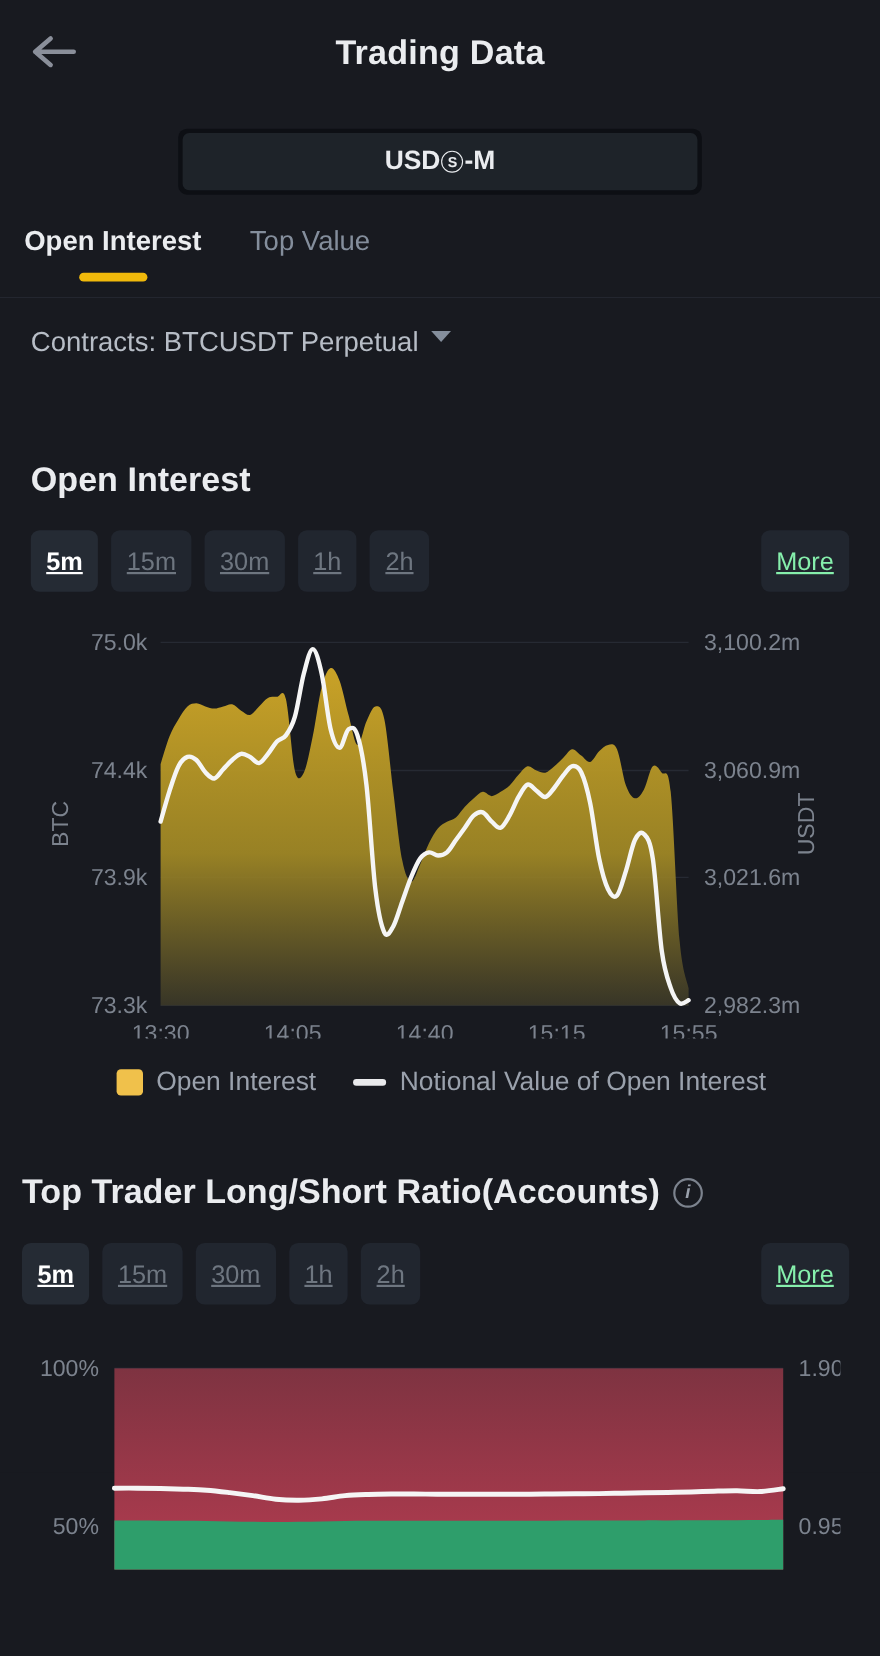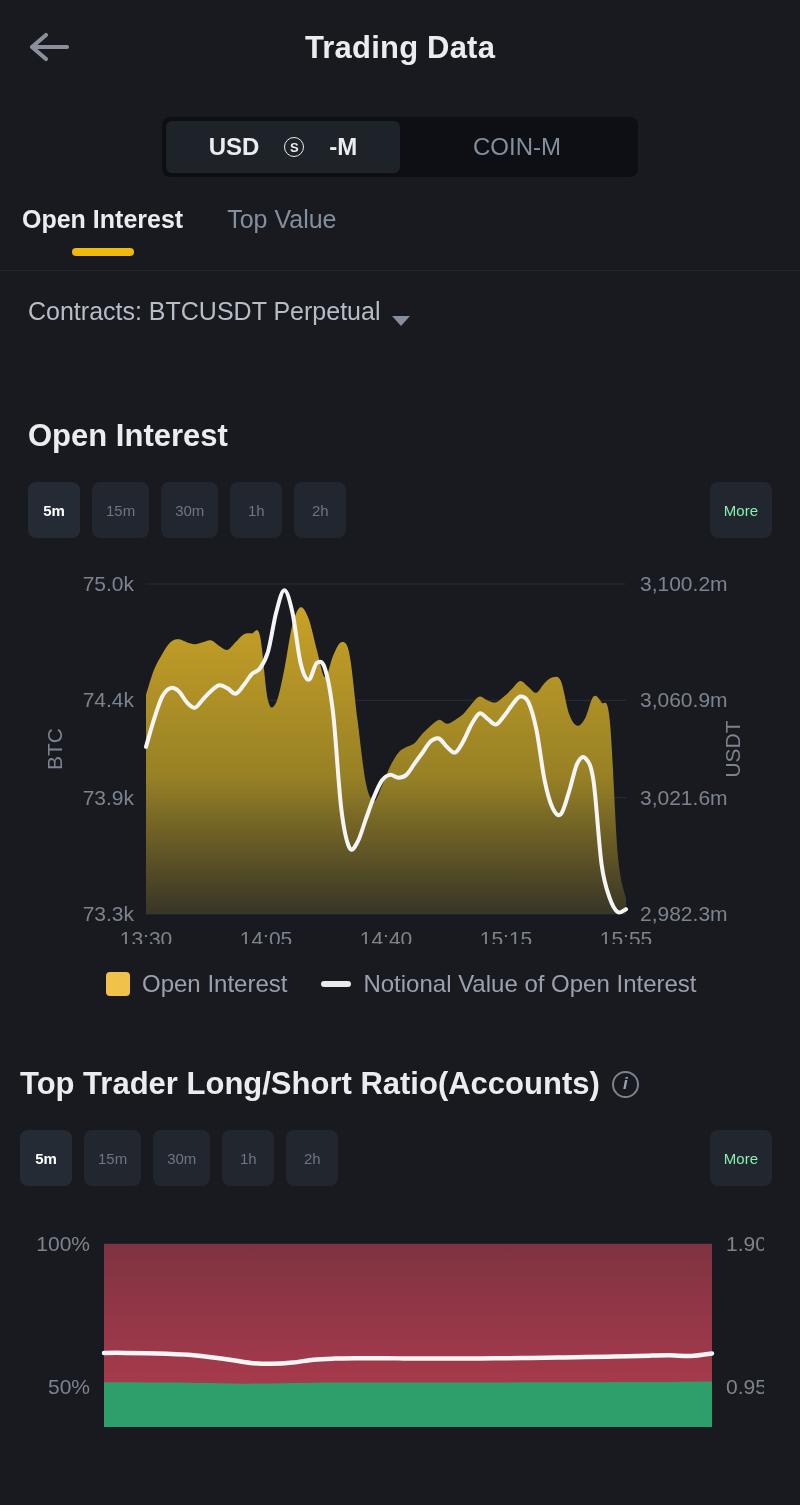--- a/index.html
+++ b/index.html
@@ -31,21 +31,21 @@
   
   .seg-wrap { display: flex; justify-content: center; margin-top: 22px; }
   .seg {
     display: flex; background: #0D0F14; border-radius: 8px;
     width: 476px; height: 60px; padding: 4px;
   }
   .seg-item {
     flex: 1; display: flex; align-items: center; justify-content: center;
     font-size: 24px; color: #848E9C; border-radius: 6px; cursor: pointer;
   }
-  .seg-item.active { background: #1E2329; color: #EAECEF; font-weight: bold; gap: 24px; }
+  .seg-item.active { background: #1E2329; color: #EAECEF; font-weight: bold; }
   .usds-s {
     display: inline-flex; align-items: center; justify-content: center;
     width: 20px; height: 20px; border: 1.6px solid #EAECEF; border-radius: 50%;
     font-size: 13px; line-height: 1; margin: 0 1px; vertical-align: middle;
   }
 
   
   .tabs {
     position: relative; margin-top: 22px; height: 72px;
     display: flex; align-items: flex-start; gap: 36px;
@@ -59,21 +59,21 @@
   .tab-label { font-size: 25px; color: #848E9C; }
   .tab.active .tab-label { color: #EAECEF; font-weight: bold; }
   .tab-underline {
     position: absolute; left: 50%; transform: translateX(-50%);
     bottom: -22px; width: 62px; height: 8px; border-radius: 4px;
     background: #F0B90B;
   }
 
   
   .contracts {
-    display: flex; align-items: flex-end; gap: 12px;
+    display: flex; align-items: flex-start; gap: 12px;
     padding: 26px 0 0 28px; cursor: pointer;
   }
   .contracts-label { font-size: 25px; color: #B7BDC6; }
   .caret {
     width: 0; height: 0; border-left: 9px solid transparent;
     border-right: 9px solid transparent; border-top: 10px solid #848E9C;
     margin-top: 4px;
   }
 
   
@@ -85,22 +85,22 @@
     display: inline-flex; align-items: center; justify-content: center;
     font-size: 17px; color: #9AA1AC; font-style: italic; font-weight: bold;
     cursor: pointer;
   }
   .intervals {
     display: flex; align-items: center; gap: 12px; margin-top: 28px;
     position: relative;
   }
   .ivl {
     min-width: 52px; height: 56px; padding: 0 14px; border-radius: 8px;
-    background: #21262F; color: #6E7680; font-size: 15px;
-    display: flex; align-items: center; justify-content: center; cursor: pointer;
+    background: #21262F; color: #6E7680; font-size: 23px;
+    display: flex; align-items: center; justify-content: center; cursor: pointer; text-decoration: underline;
   }
   .ivl.active { color: #FFFFFF; font-weight: bold; background: #252B34; }
   .ivl.more { margin-left: auto; color: #86efac; }
 
   
   .chart-box { position: relative; margin-top: 26px; }
   .chart-svg { display: block; }
 
   .legend {
     display: flex; align-items: center; gap: 16px;
@@ -129,23 +129,20 @@
     </div>
     <div class="page-title">Trading Data</div>
   </div>
 
   <div class="seg-wrap">
     <div class="seg">
       <div class="seg-item active">
         <span>USD</span>
           <span class="usds-s">S</span>
           <span>-M</span>
-      </div>
-      <div class="seg-item">
-        <span>COIN-M</span>
       </div>
     </div>
   </div>
 
   <div class="tabs">
     <div class="tab active">
       <div class="tab-label">Open Interest</div>
       <div class="tab-underline"></div>
     </div>
     <div class="tab">

